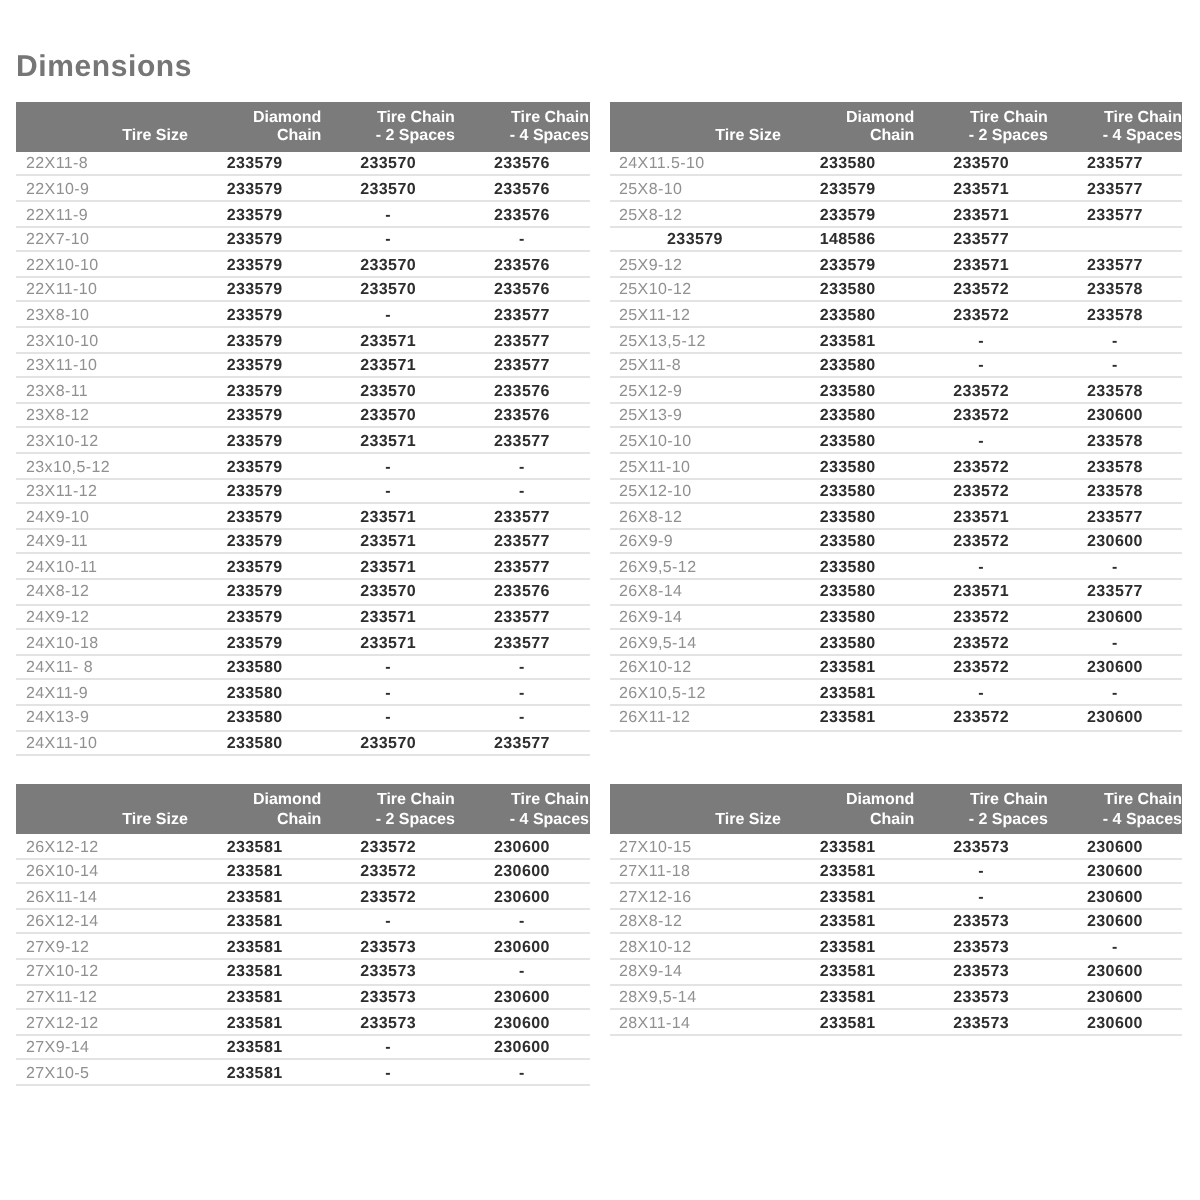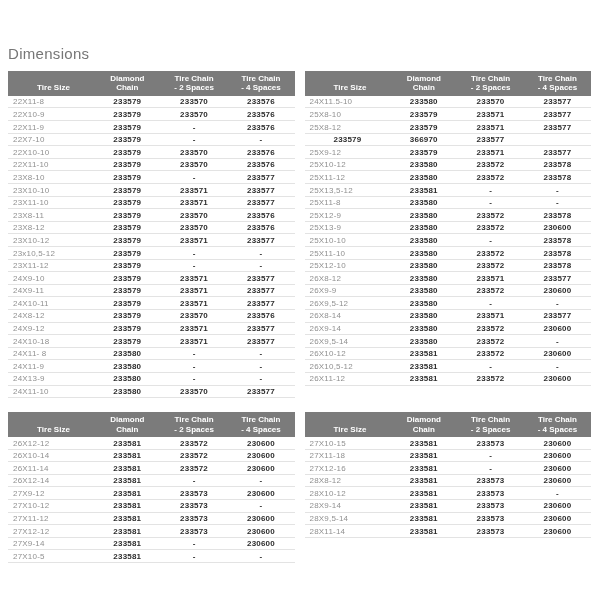--- a/index.html
+++ b/index.html
@@ -15,24 +15,24 @@
   * { box-sizing: border-box; }
 
   .page {
     width: 600px;
     height: 600px;
     padding: 0 9px 0 8px;
   }
 
   .title {
     font-size: 15px;
-    font-weight: 400;
+    font-weight: 700;
     letter-spacing: 0.3px;
     color: var(--title-text, #767676);
-    margin: 45px 0 9px 0;
+    margin: 25px 0 9px 0;
   }
 
   .grid {
     display: grid;
     grid-template-columns: 1fr 1fr;
     column-gap: 10px;
     row-gap: 14px;
     align-items: start;
   }
 
@@ -44,22 +44,22 @@
     background: var(--header-bg, #7b7b7b);
     color: var(--header-text, #ffffff);
     font-weight: bold;
     font-size: 8px;
     line-height: 1.18;
     min-height: 24px;
     align-items: end;
     padding-bottom: 3px;
     padding-top: 3px;
   }
-  .hcell { text-align: center; }
-  .hcell.first { text-align: center; padding-left: 5px; }
+  .hcell { text-align: right; }
+  .hcell.first { text-align: right; padding-left: 5px; }
 
   .row {
     display: grid;
     grid-template-columns: 30% 23.3% 23.3% 23.4%;
     border-bottom: 1px solid var(--row-border, #e3e3e3);
     min-height: 12.5px;
     font-size: 8px;
     line-height: 1.2;
     align-items: start;
     padding-top: 1.5px;
@@ -277,21 +277,21 @@
           <div class="cell cell-val">233577</div>
         </div>
         <div class="row">
           <div class="cell cell-size">25X8-12</div>
           <div class="cell cell-val">233579</div>
           <div class="cell cell-val">233571</div>
           <div class="cell cell-val">233577</div>
         </div>
         <div class="row">
           <div class="cell cell-val">233579</div>
-          <div class="cell cell-val">366970</div>
+          <div class="cell cell-val">148586</div>
           <div class="cell cell-val">233577</div>
         </div>
         <div class="row">
           <div class="cell cell-size">25X9-12</div>
           <div class="cell cell-val">233579</div>
           <div class="cell cell-val">233571</div>
           <div class="cell cell-val">233577</div>
         </div>
         <div class="row">
           <div class="cell cell-size">25X10-12</div>

